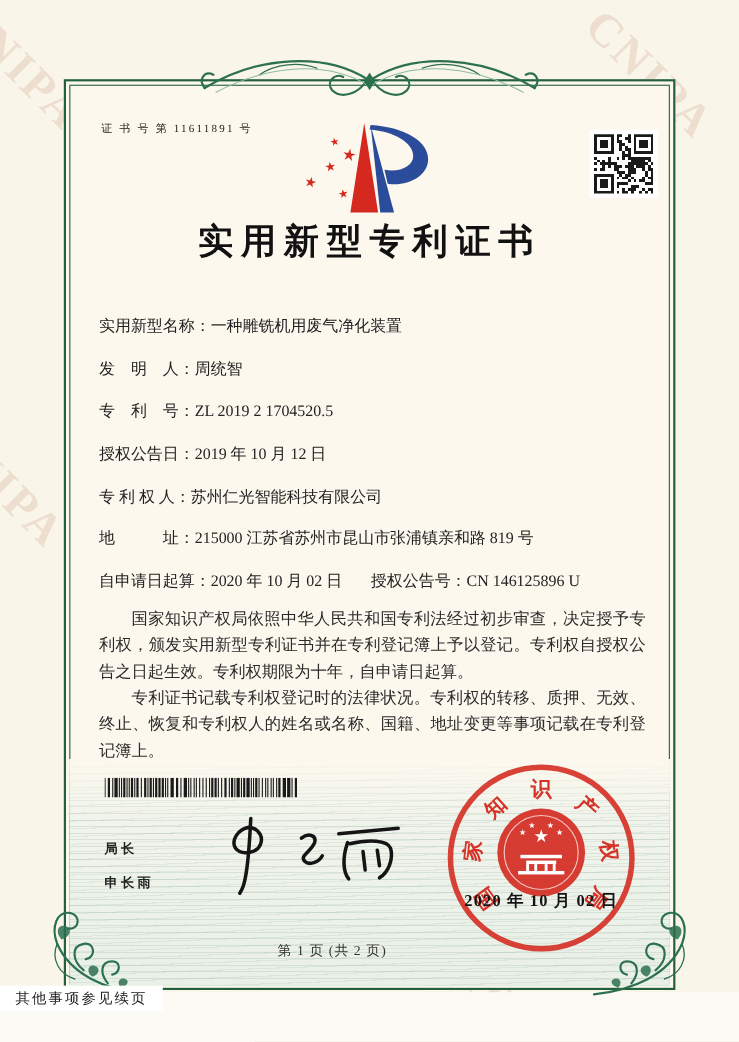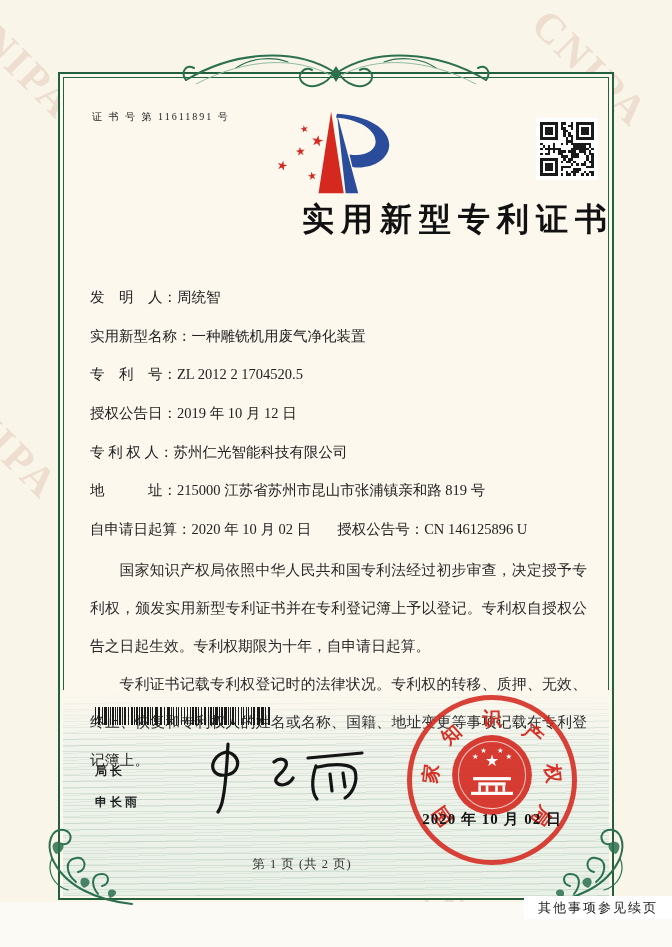--- a/index.html
+++ b/index.html
@@ -25,30 +25,30 @@
       linear-gradient(180deg,#f3f5ee,#e9f0e7);}
   .guilloche::after{content:"";position:absolute;left:0;right:0;top:0;height:55px;
       background:linear-gradient(180deg,#fcf8ee,rgba(252,248,238,0));}
 
   .cert-no{position:absolute;left:92px;top:110px;font-size:10px;color:#222;letter-spacing:2px;}
 
   .logo{position:absolute;left:265px;top:106px;width:140px;height:92px;}
   .qr-box{position:absolute;left:536px;top:118px;width:62px;height:62px;background:#fff;
           display:flex;align-items:center;justify-content:center;}
 
-  .title{position:absolute;left:58px;top:198px;width:556px;text-align:right;
+  .title{position:absolute;left:58px;top:198px;width:556px;text-align:center;
          font-size:32px;font-weight:bold;color:#111;letter-spacing:7px;}
 
   .fields{position:absolute;left:90px;top:278px;width:500px;}
   .field-row{height:38.7px;line-height:38.7px;font-size:14.5px;color:#222;white-space:nowrap;}
   .field-row .lbl{color:#222;}
   .grant-pair2{margin-left:26px;margin-top:44px;}
 
   .body-text{position:absolute;left:90px;top:551px;width:497px;font-size:14.8px;
-             line-height:38px;color:#2a2a2a;text-align:justify;}
+             line-height:24px;color:#2a2a2a;text-align:justify;}
   .body-text p{margin:0;text-indent:2em;}
 
   .barcode{position:absolute;left:95px;top:707px;width:176px;height:18px;}
 
   .director{position:absolute;left:95px;top:756px;font-family:"Liberation Sans","DejaVu Sans",sans-serif;
             font-size:12px;font-weight:600;color:#222;letter-spacing:3px;line-height:31px;}
   .signature{position:absolute;left:192px;top:736px;width:185px;height:82px;}
 
   
   .seal{position:absolute;left:407px;top:695px;width:170px;height:170px;}
@@ -60,21 +60,21 @@
   .seal-char:nth-of-type(3){transform:rotate(-42deg)  translate(0,-61px);}
   .seal-char:nth-of-type(4){transform:rotate(0deg)    translate(0,-61px);}
   .seal-char:nth-of-type(5){transform:rotate(42deg)   translate(0,-61px);}
   .seal-char:nth-of-type(6){transform:rotate(84deg)   translate(0,-61px);}
   .seal-char:nth-of-type(7){transform:rotate(126deg)  translate(0,-61px);}
   .seal-emblem{position:absolute;left:50%;top:47%;transform:translate(-50%,-50%);}
   .seal-date{position:absolute;left:402px;top:810px;width:180px;text-align:center;
              font-size:15px;font-weight:600;color:#141414;letter-spacing:1px;}
 
   .page-num{position:absolute;left:58px;top:856px;width:488px;text-align:center;font-size:12.5px;color:#333;letter-spacing:1px;}
-  .continuation{position:absolute;left:0;top:899px;width:100%;text-align:right;font-size:13px;color:#222;}
+  .continuation{position:absolute;left:0;top:899px;width:100%;text-align:left;font-size:13px;color:#222;}
   .continuation span{background:#fff;padding:4px 14px;letter-spacing:2px;}
 
   .ornament-top{position:absolute;left:176px;top:42px;}
   .flourish-bl{position:absolute;left:36px;top:784px;}
   .flourish-br{position:absolute;left:536px;top:784px;transform:scaleX(-1);}
 </style>
 </head>
 <body>
 
 <div class="page">
@@ -295,27 +295,27 @@
         <rect x="16" y="20" width="1" height="1" fill="#1a1a1a"></rect>
         <rect x="18" y="20" width="1" height="1" fill="#1a1a1a"></rect>
         <rect x="20" y="20" width="1" height="1" fill="#1a1a1a"></rect>
       </svg>
   </div>
 
   <div class="title">实用新型专利证书</div>
 
   <div class="fields">
     <div class="field-row">
+      <span class="lbl">实用新型名称：</span><span>一种雕铣机用废气净化装置</span>
+    </div>
+    <div class="field-row">
       <span class="lbl">发　明　人：</span><span>周统智</span>
     </div>
     <div class="field-row">
-      <span class="lbl">实用新型名称：</span><span>一种雕铣机用废气净化装置</span>
-    </div>
-    <div class="field-row">
-      <span class="lbl">专　利　号：</span><span>ZL 2012 2 1704520.5</span>
+      <span class="lbl">专　利　号：</span><span>ZL 2019 2 1704520.5</span>
     </div>
     <div class="field-row">
       <span class="lbl">授权公告日：</span><span>2019 年 10 月 12 日</span>
     </div>
     <div class="field-row">
       <span class="lbl">专 利 权 人：</span><span>苏州仁光智能科技有限公司</span>
     </div>
     <div class="field-row">
       <span class="lbl">地　　　址：</span><span>215000 江苏省苏州市昆山市张浦镇亲和路 819 号</span>
     </div>

